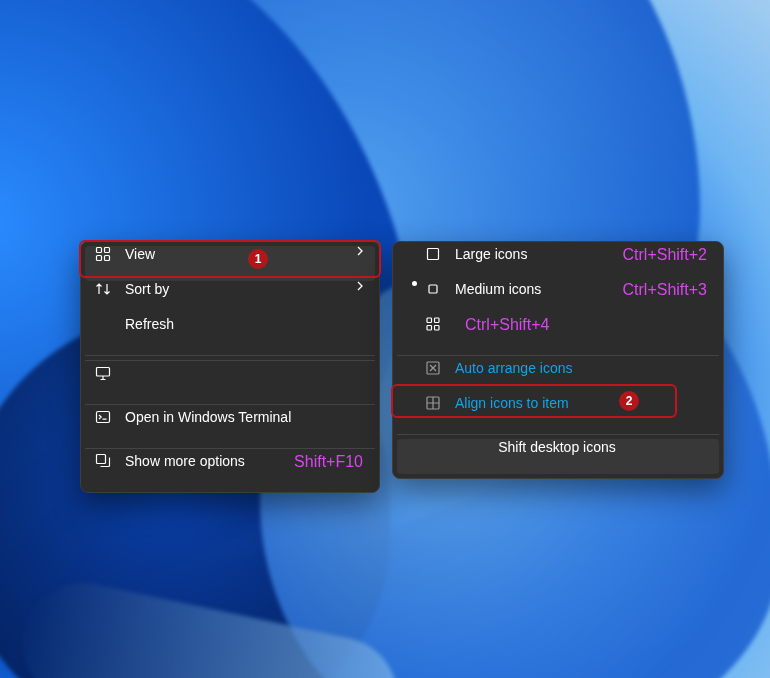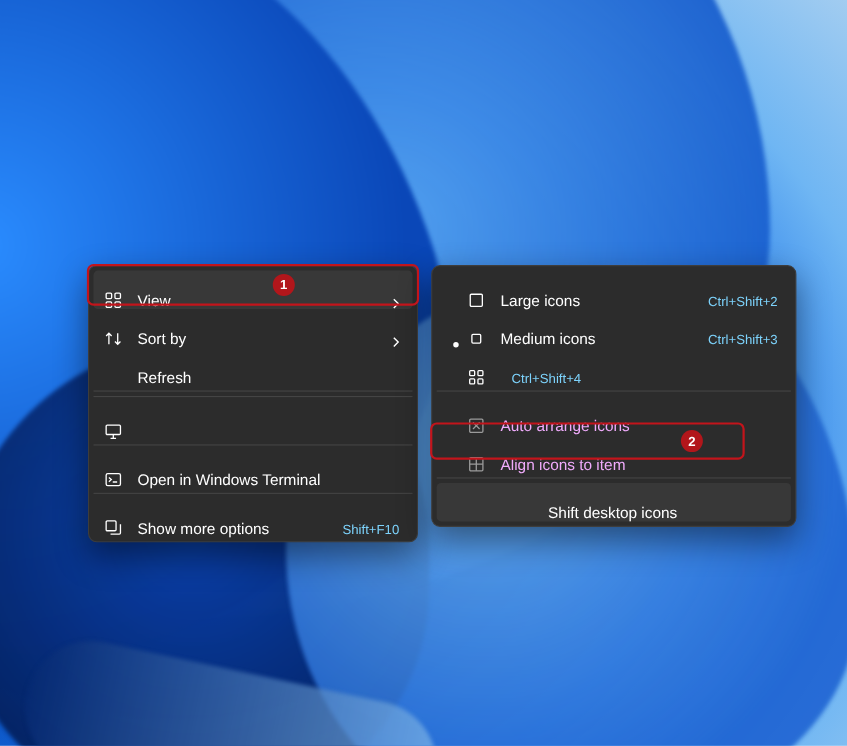--- a/index.html
+++ b/index.html
@@ -29,51 +29,51 @@
       border-radius: 8px;
       box-shadow: 0 12px 30px rgba(0,0,0,.45);
       padding: 4px;
       color: #fff;
     }
     .menu-main { left: 80px; top: 241px; width: 300px; }
     .menu-sub  { left: 392px; top: 241px; width: 332px; }
 
     .item {
       display: flex;
-      align-items: flex-end;
+      align-items: flex-start;
       height: 35px;
       padding: 0 12px 0 10px;
       border-radius: 4px;
       position: relative;
       white-space: nowrap;
     }
     .hovered { background: #383838; }
 
     .ico {
       width: 16px; height: 16px;
       flex: 0 0 16px;
       margin-right: 14px;
       display: inline-flex;
       align-items: center; justify-content: center;
     }
     .ico svg { width: 16px; height: 16px; stroke: #fff; fill: none; stroke-width: 1.2; }
     .label { flex: 1 1 auto; }
-    .shortcut { color: #7dd3fc; font-size: 12px; margin-left: 10px; }
+    .shortcut { color: #d946ef; font-size: 16px; margin-left: 10px; }
     .chev { width: 8px; display: inline-flex; justify-content: flex-end; margin-left: 8px; }
     .chev svg { width: 6px; height: 10px; stroke: #fff; fill: none; stroke-width: 1.3; }
 
     .sep { height: 1px; background: #444; margin: 4px 0; }
 
     .radiocol {
       width: 14px; flex: 0 0 14px; margin-right: 4px;
       display: inline-flex; align-items: center; justify-content: center;
     }
     .dot { width: 5px; height: 5px; background: #fff; border-radius: 50%; }
 
-    .disabled { color: #f0abfc; }
+    .disabled { color: #0ea5e9; }
     .disabled .ico svg { stroke: #9a9a9a; }
 
     
     .callout {
       position: absolute;
       border: 2.5px solid #c3141b;
       border-radius: 6px;
       pointer-events: none;
     }
     .co1 { left: 79px; top: 240px; width: 302px; height: 38px; }

